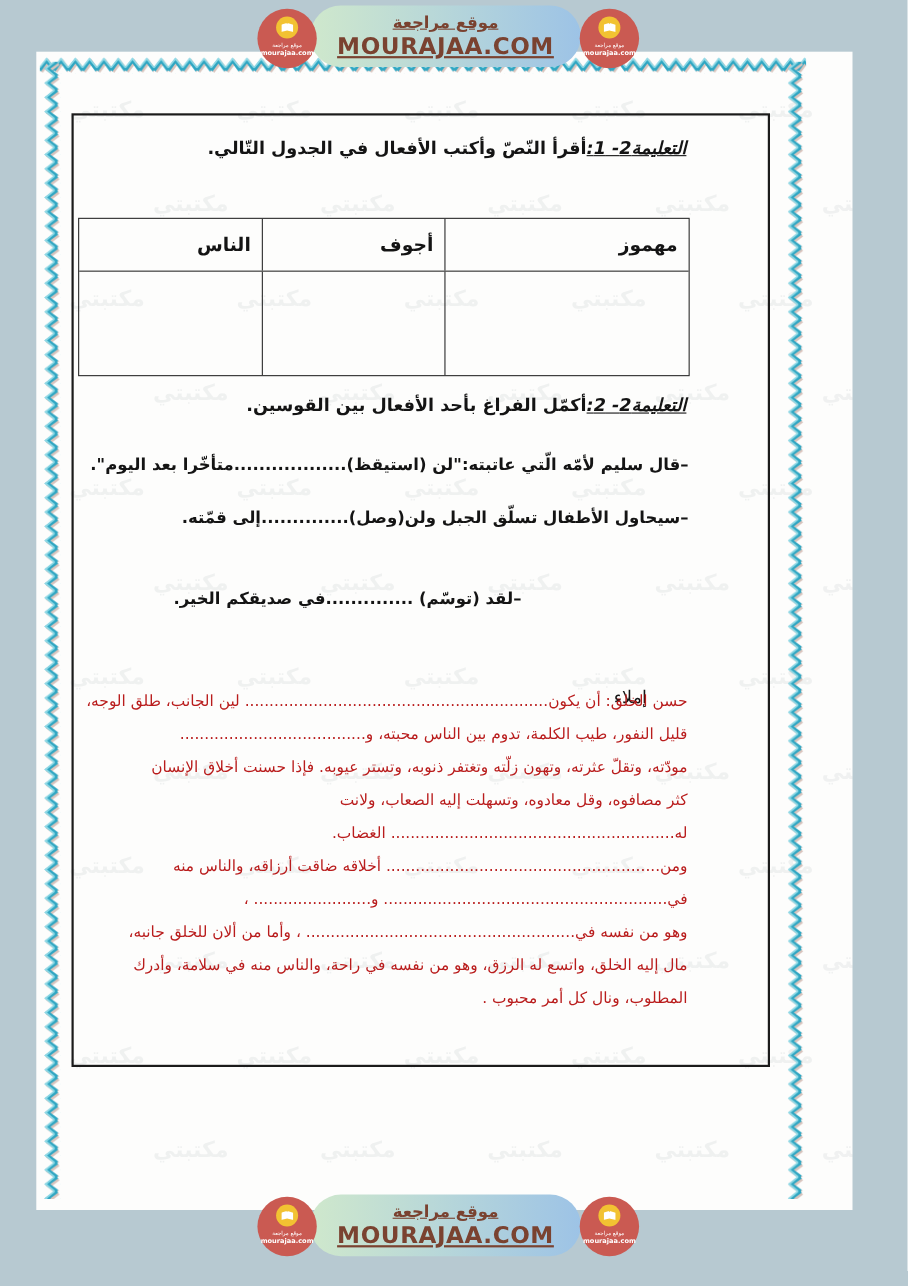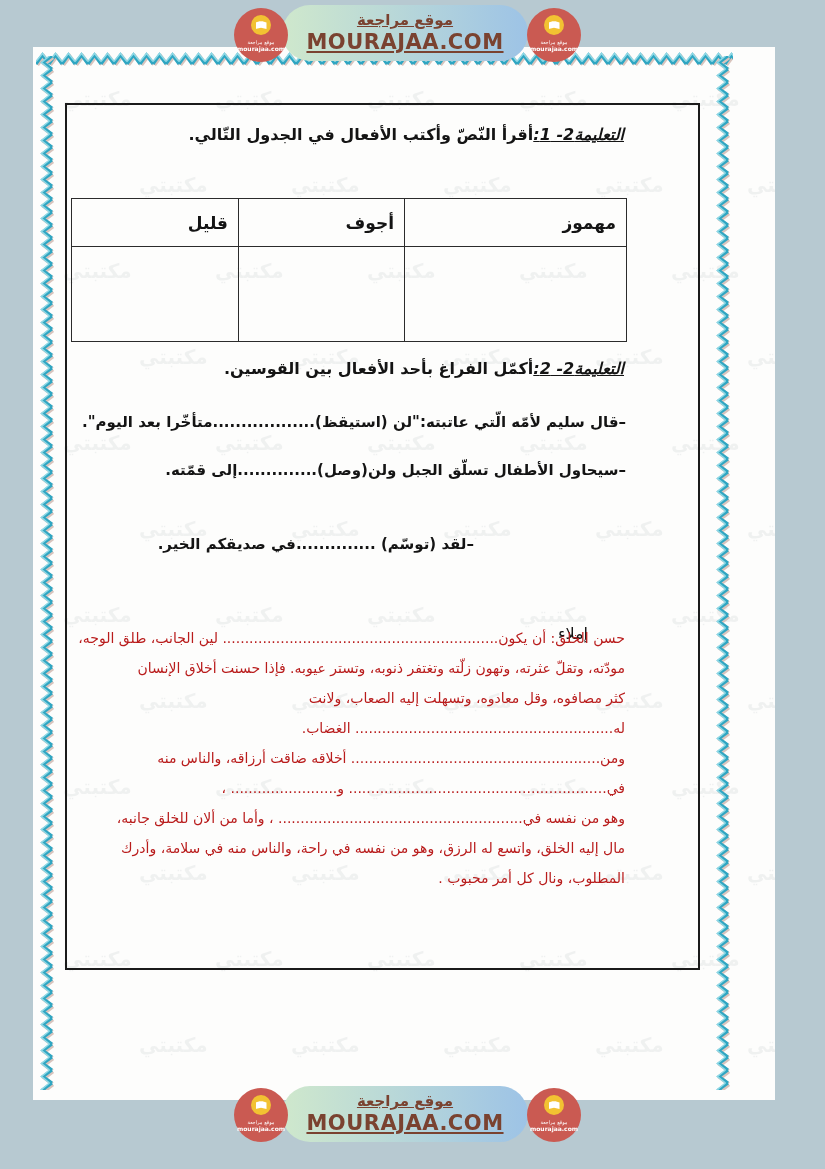--- a/index.html
+++ b/index.html
@@ -195,41 +195,42 @@
     <div class="main-area">
 
       <div class="ex-title title-1">
         <span class="t-label">التعليمة2- 1:</span><span>أقرأ النّصّ وأكتب الأفعال في الجدول التّالي.</span>
       </div>
 
       <div class="vtable">
         <div class="vrow vhead">
           <div class="vcell c1">مهموز</div>
           <div class="vcell c2">أجوف</div>
-          <div class="vcell c3">قليل</div>
+          <div class="vcell c3">الناس</div>
         </div>
         <div class="vrow vbody">
           <div class="vcell c1"></div>
           <div class="vcell c2"></div>
           <div class="vcell c3"></div>
         </div>
       </div>
 
       <div class="ex-title title-2">
         <span class="t-label">التعليمة2- 2:</span><span>أكمّل الفراغ بأحد الأفعال بين القوسين.</span>
       </div>
 
       <div class="fill-line fl-1">–قال سليم لأمّه الّتي عاتبته:"لن  (استيقظ)..................متأخّرا بعد اليوم".</div>
       <div class="fill-line fl-2">–سيحاول  الأطفال تسلّق الجبل ولن(وصل)..............إلى قمّته.</div>
       <div class="fill-line fl-3">–لقد (توسّم) ..............في صديقكم الخير.</div>
 
       <div class="imlaa-heading">إملاء</div>
 
       <div class="imlaa-par">
         <div class="imlaa-line">حسن الخلق: أن يكون.............................................................. لين الجانب، طلق الوجه،</div>
+        <div class="imlaa-line">قليل النفور، طيب الكلمة، تدوم بين الناس محبته، و......................................</div>
         <div class="imlaa-line">مودّته، وتقلّ عثرته، وتهون زلّته وتغتفر ذنوبه، وتستر عيوبه. فإذا حسنت أخلاق الإنسان</div>
         <div class="imlaa-line">كثر مصافوه، وقل معادوه، وتسهلت إليه الصعاب، ولانت</div>
         <div class="imlaa-line">له.......................................................... الغضاب.</div>
         <div class="imlaa-line">ومن........................................................ أخلاقه ضاقت أرزاقه، والناس منه</div>
         <div class="imlaa-line">في.......................................................... و........................ ،</div>
         <div class="imlaa-line">وهو من نفسه في....................................................... ، وأما من ألان للخلق جانبه،</div>
         <div class="imlaa-line">مال إليه الخلق، واتسع له الرزق، وهو من نفسه في راحة، والناس منه في سلامة، وأدرك</div>
         <div class="imlaa-line">المطلوب، ونال كل أمر محبوب .</div>
       </div>
 

